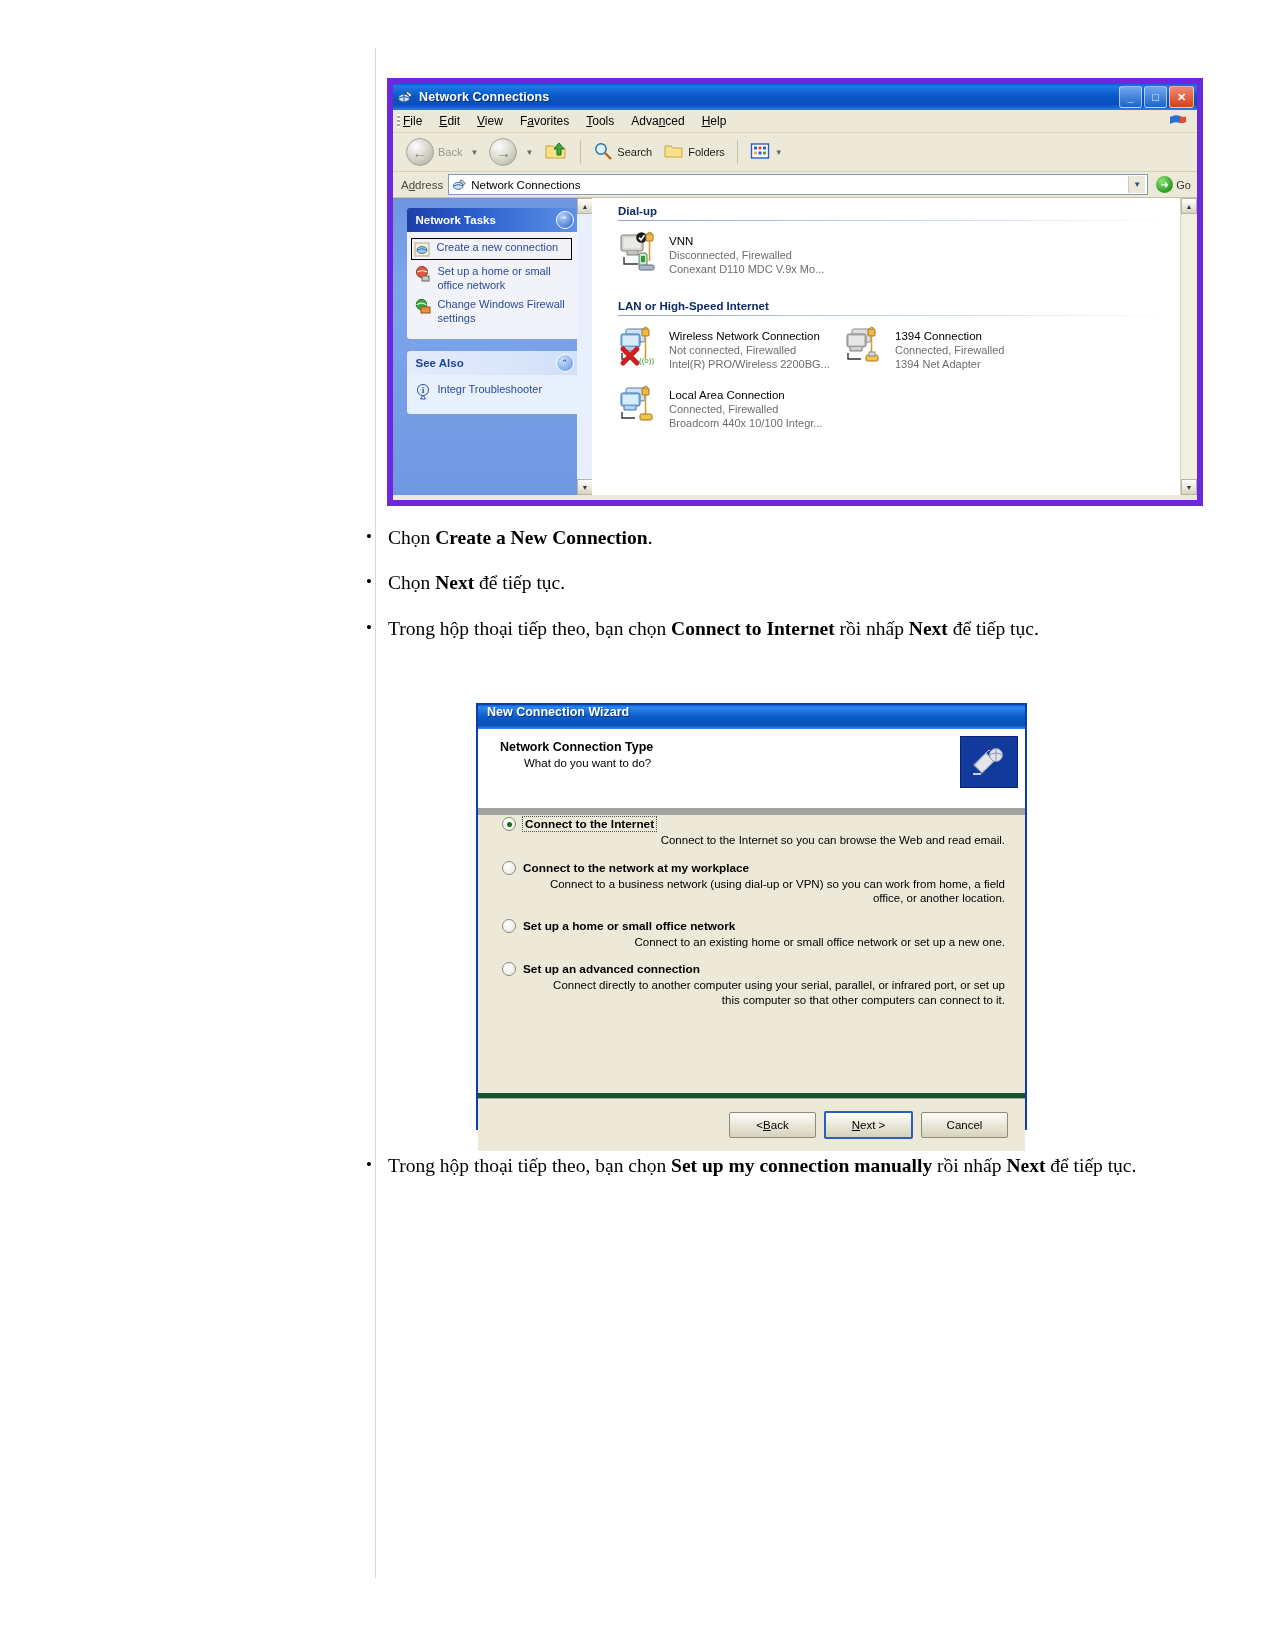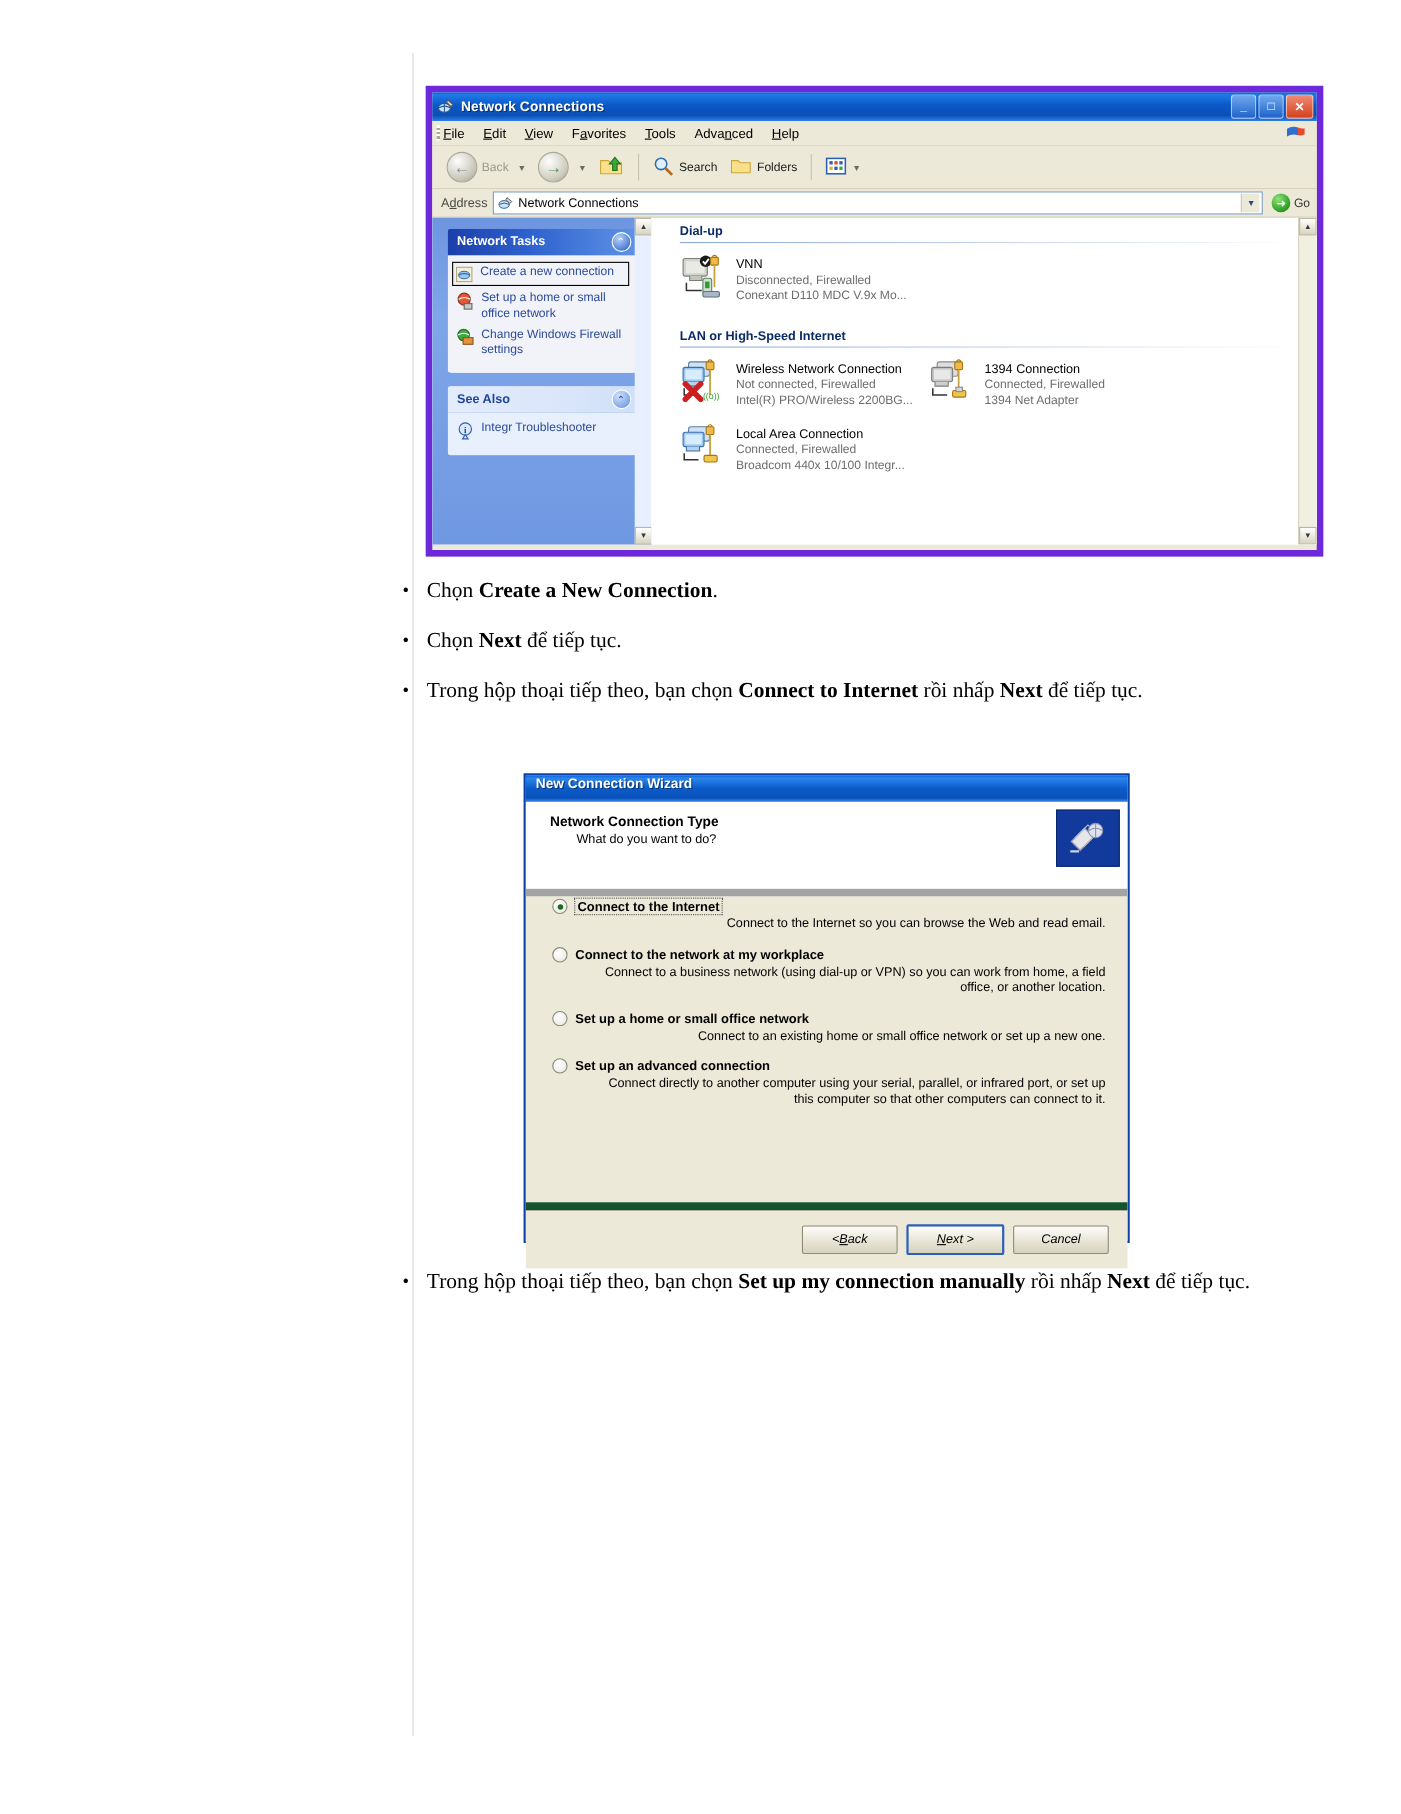--- a/index.html
+++ b/index.html
@@ -138,23 +138,23 @@
   .opt-row{display:flex;align-items:center;gap:7px;}
   .radio{width:12px;height:12px;border-radius:50%;border:1px solid #8a8a7a;
      background:radial-gradient(circle at 35% 30%,#fff,#e7e7de);flex:none;
      display:flex;align-items:center;justify-content:center;}
   .radio .pip{width:5px;height:5px;border-radius:50%;background:#1a6b1a;display:none;}
   .radio.sel .pip{display:block;}
   .opt-label{font-size:11.8px;font-weight:bold;color:#000;}
   .opt-label.focus{outline:1px dotted #555;padding:0 2px;}
   .opt-desc{font-size:11.5px;color:#000;margin:2px 0 0 47px;line-height:14.5px;}
 
-  .wz-foot{height:53px;border-top:7px solid #14532d;background:#ece9d8;
+  .wz-foot{height:53px;border-top:5px solid #14532d;background:#ece9d8;
      box-shadow:inset 0 1px 0 #aca899;display:flex;align-items:center;
-     justify-content:flex-end;padding-right:17px;gap:8px;font-style:italic;}
+     justify-content:flex-end;padding-right:17px;gap:8px;}
   .btn{width:85px;height:24px;background:linear-gradient(180deg,#fdfdfb,#e6e3d3 60%,#d6d2bf);
      border:1px solid #8d8a78;border-radius:2px;font-size:11.5px;color:#000;
      display:flex;align-items:center;justify-content:center;font-family:"Liberation Sans",sans-serif;}
   .btn.default{border:2px solid #2b5fbb;}
   .btn u{text-decoration:underline;}
 </style>
 </head>
 <body>
 
 <div class="page">

